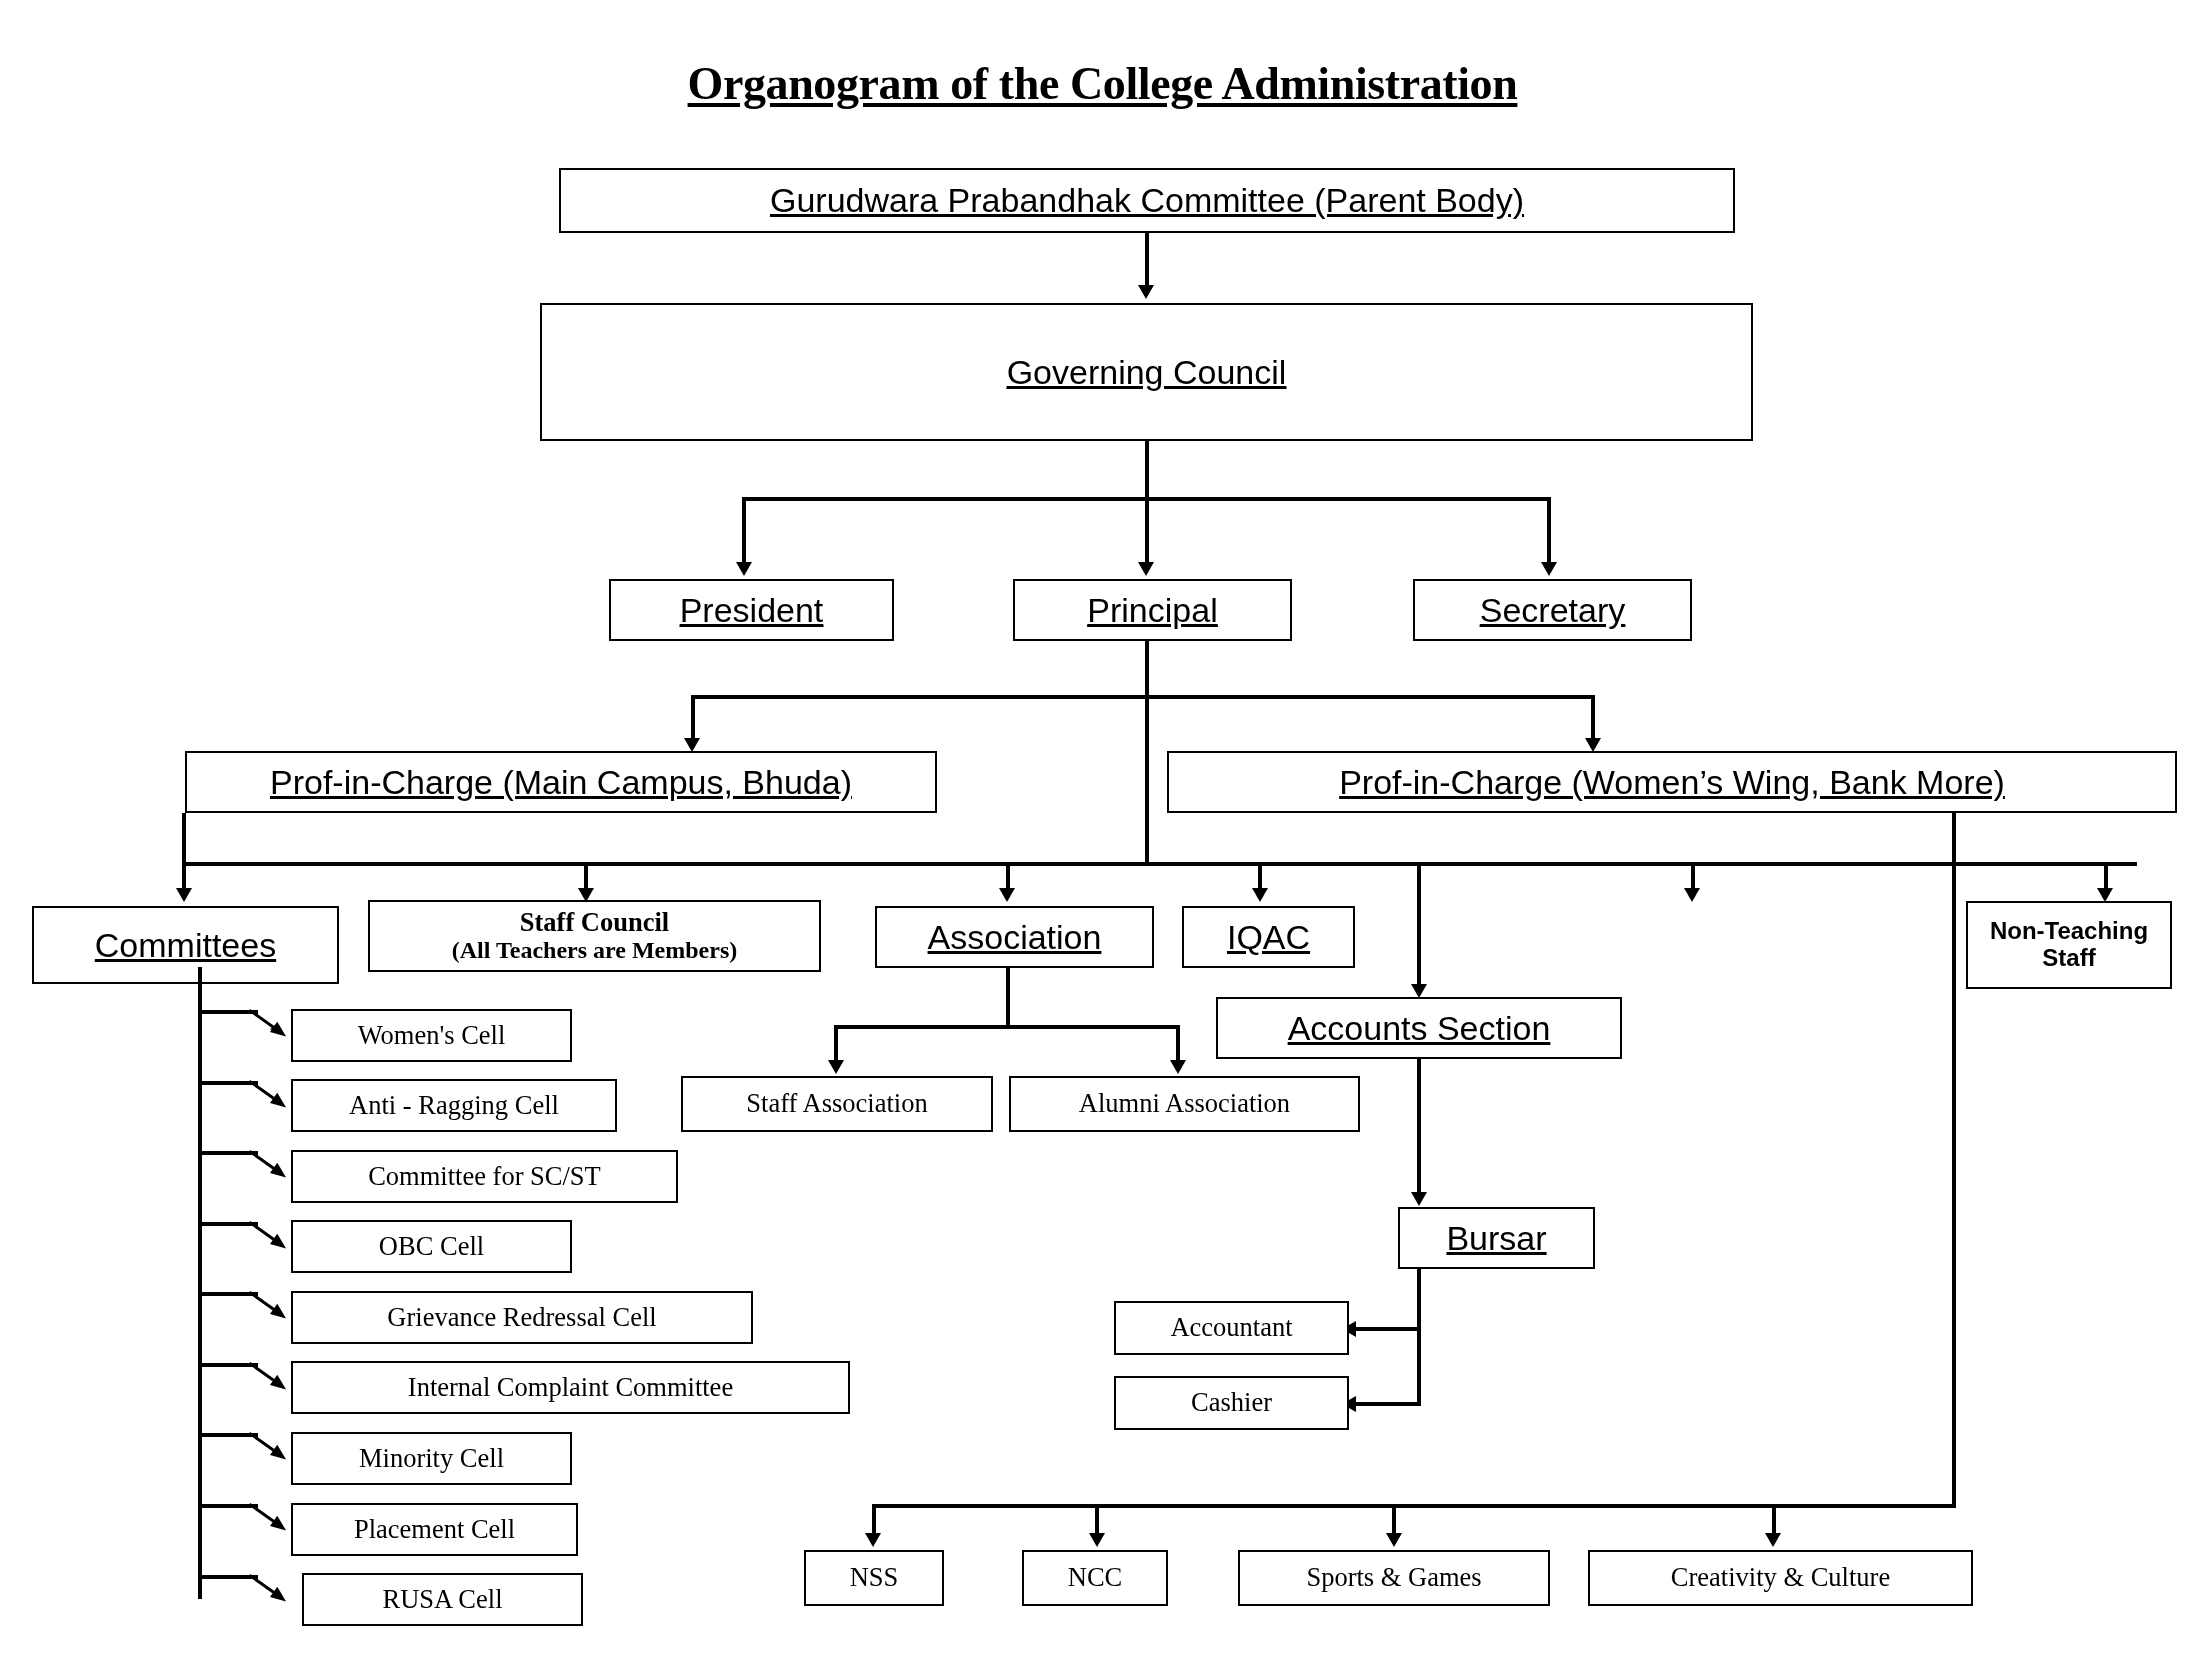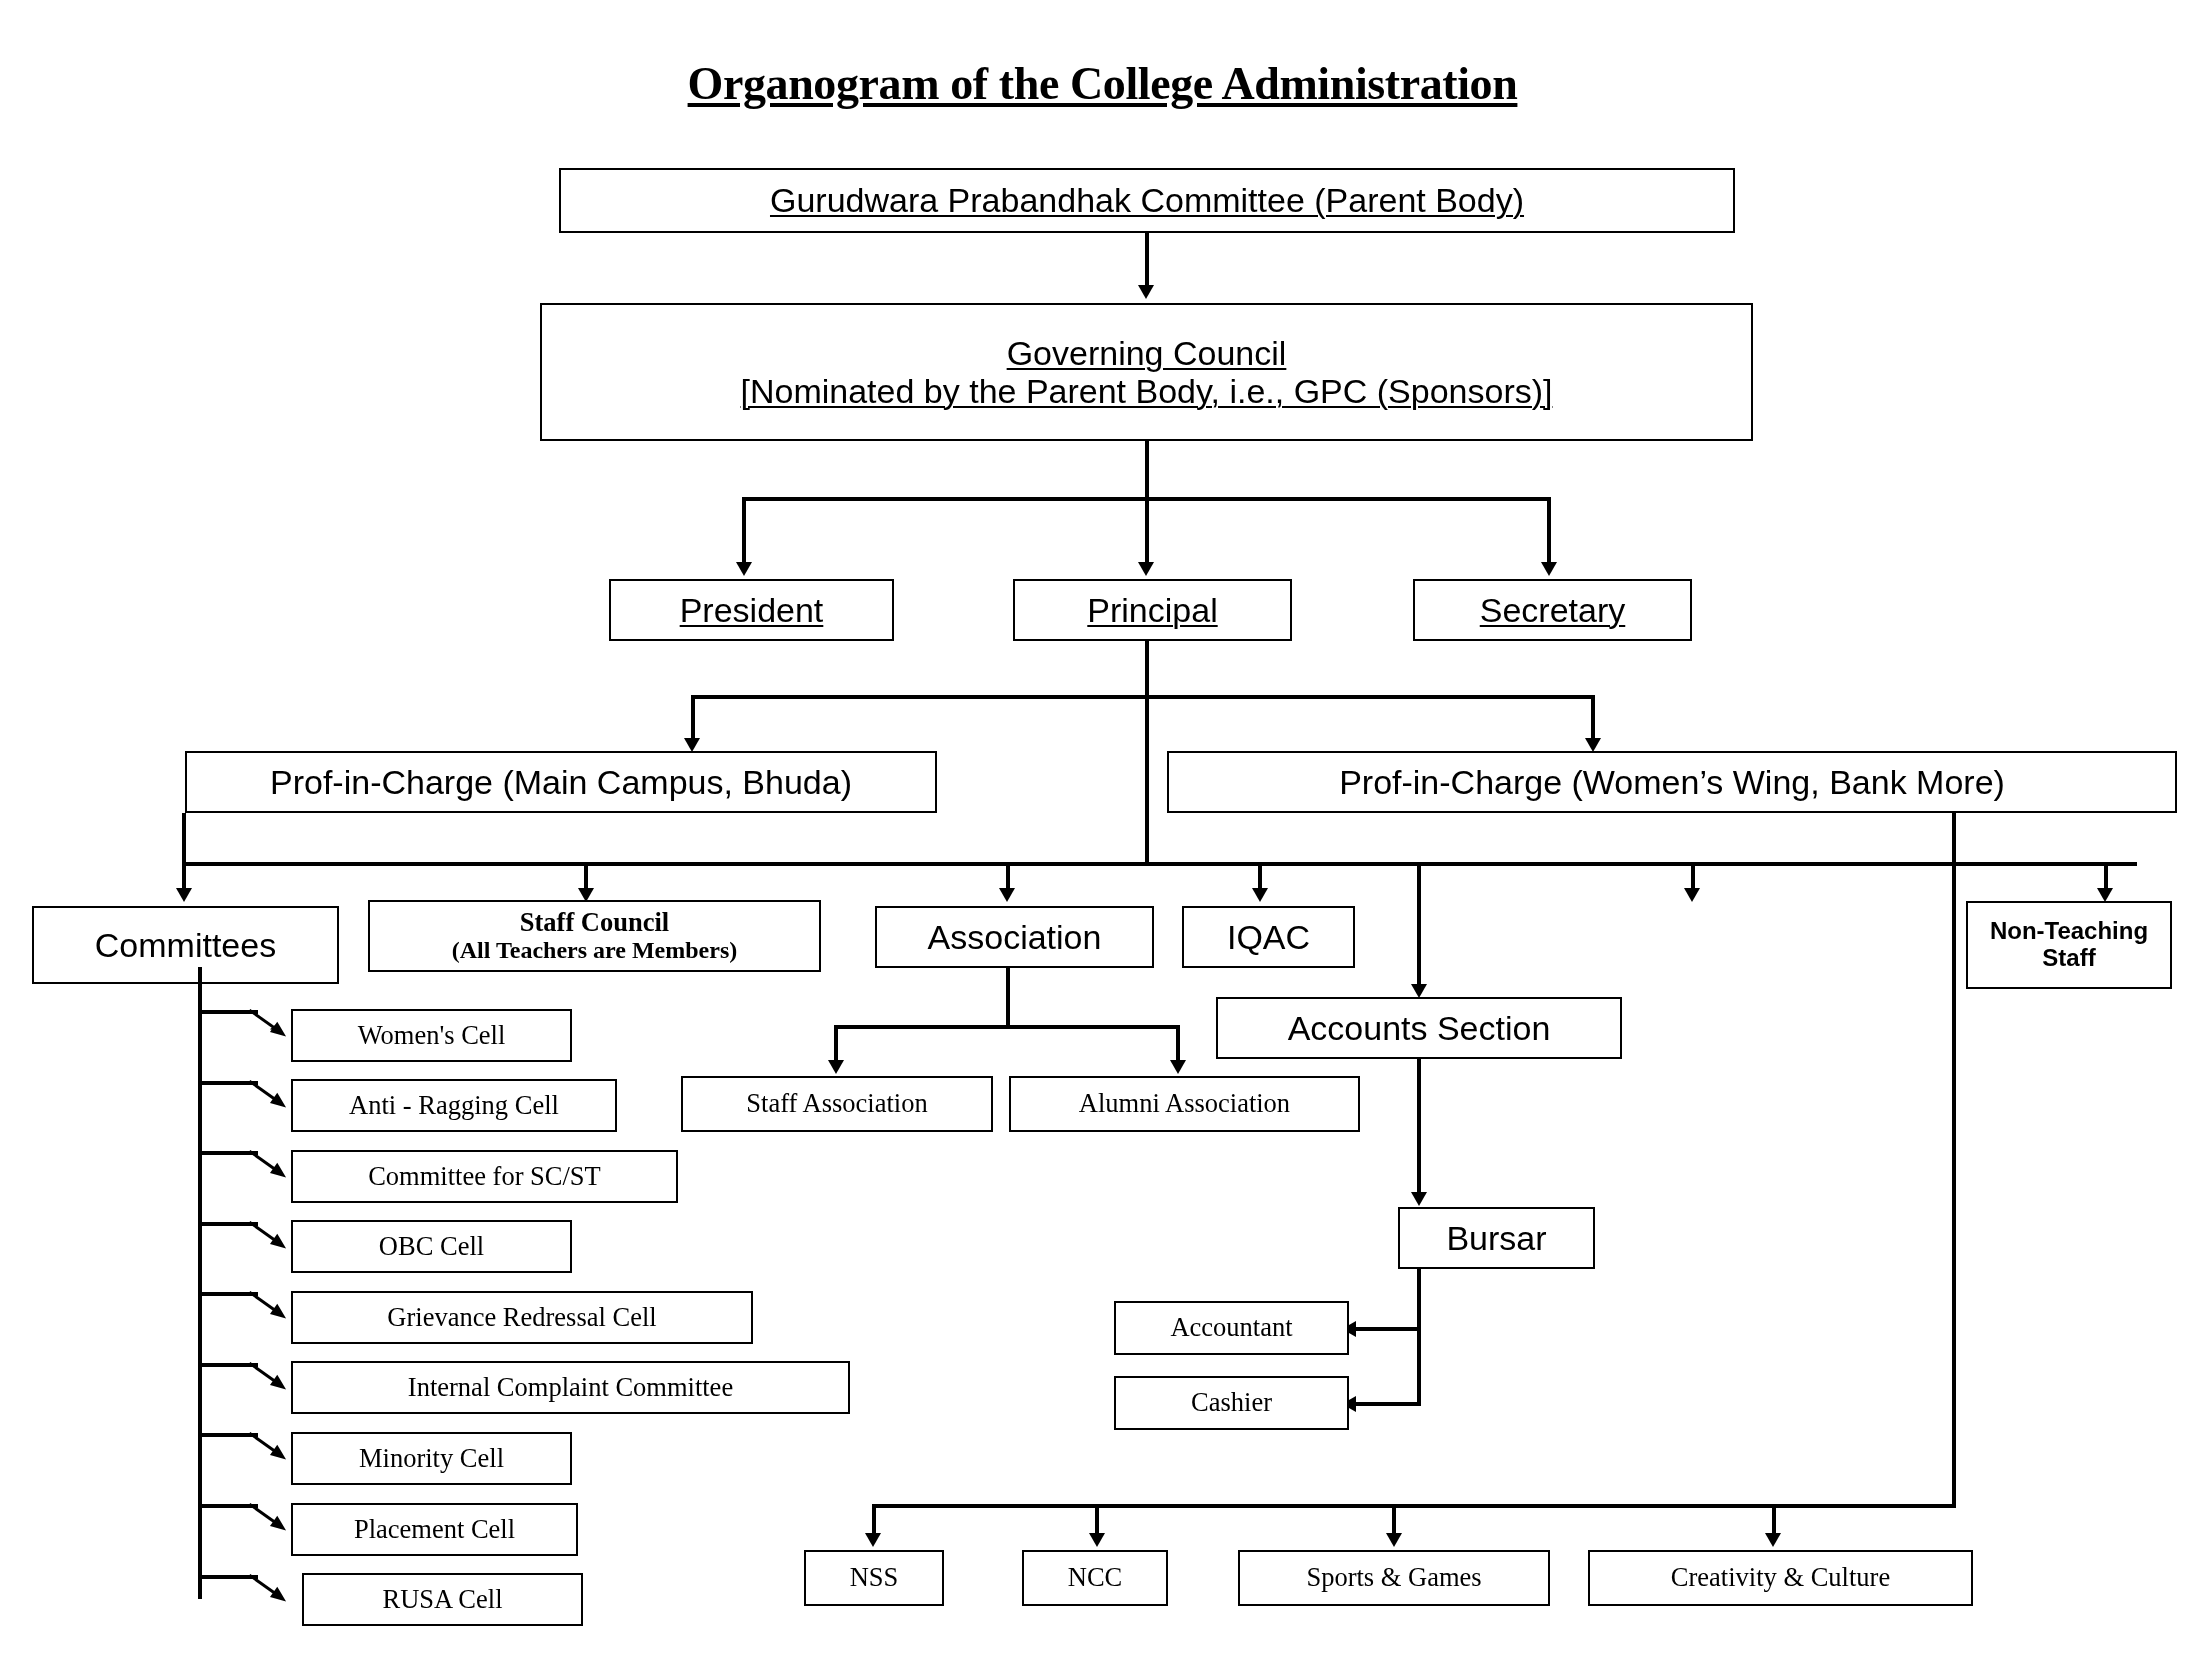--- a/index.html
+++ b/index.html
@@ -44,21 +44,21 @@
     justify-content: center;
     text-align: center;
     line-height: 1.12;
     padding: 1.5px 5.9px;
   }
   .node .u {
     text-decoration: underline;
     text-underline-offset: 2.9px;
     text-decoration-thickness: 2.2px;
   }
-  .fs-big   { font-size: 34px; }
+  .fs-big   { font-size: 34px; text-decoration: underline; }
   .fs-mid   { font-size: 30px; }
   .fs-small { font-size: 26.5px; font-family: Liberation Serif, serif; }
   .fs-tiny  { font-size: 24px; }
   .bold { font-weight: bold; }
   .ln {
     position: absolute;
     background: #000000;
   }
   .arrow {
     position: absolute;
@@ -89,21 +89,20 @@
 
   <div class="node fs-big" style="left:559px; top:168px; width:1176px; height:65px;">
     <span class="u">Gurudwara Prabandhak Committee (Parent Body)</span>
   </div>
 
   <div class="ln" style="left:1145px; top:232px; width:3.7px; height:57px;"></div>
   <div class="arrow arrow-down" style="left:1138px; top:285px;"></div>
 
   <div class="node fs-big" style="left:540px; top:303px; width:1213px; height:138px; flex-direction:column;">
     <span class="u">Governing Council</span>
-    <span class="u">[Nominated by the Parent Body, i.e., GPC (Sponsors)]</span>
   </div>
 
   <div class="ln" style="left:1145px; top:441px; width:3.7px; height:59px;"></div>
   <div class="ln" style="left:742px; top:497px; width:809px; height:3.7px;"></div>
   <div class="ln" style="left:742px; top:497px; width:3.7px; height:74px;"></div>
   <div class="ln" style="left:1145px; top:497px; width:3.7px; height:74px;"></div>
   <div class="ln" style="left:1547px; top:497px; width:3.7px; height:74px;"></div>
   <div class="arrow arrow-down" style="left:736px; top:562px;"></div>
   <div class="arrow arrow-down" style="left:1138px; top:562px;"></div>
   <div class="arrow arrow-down" style="left:1541px; top:562px;"></div>

